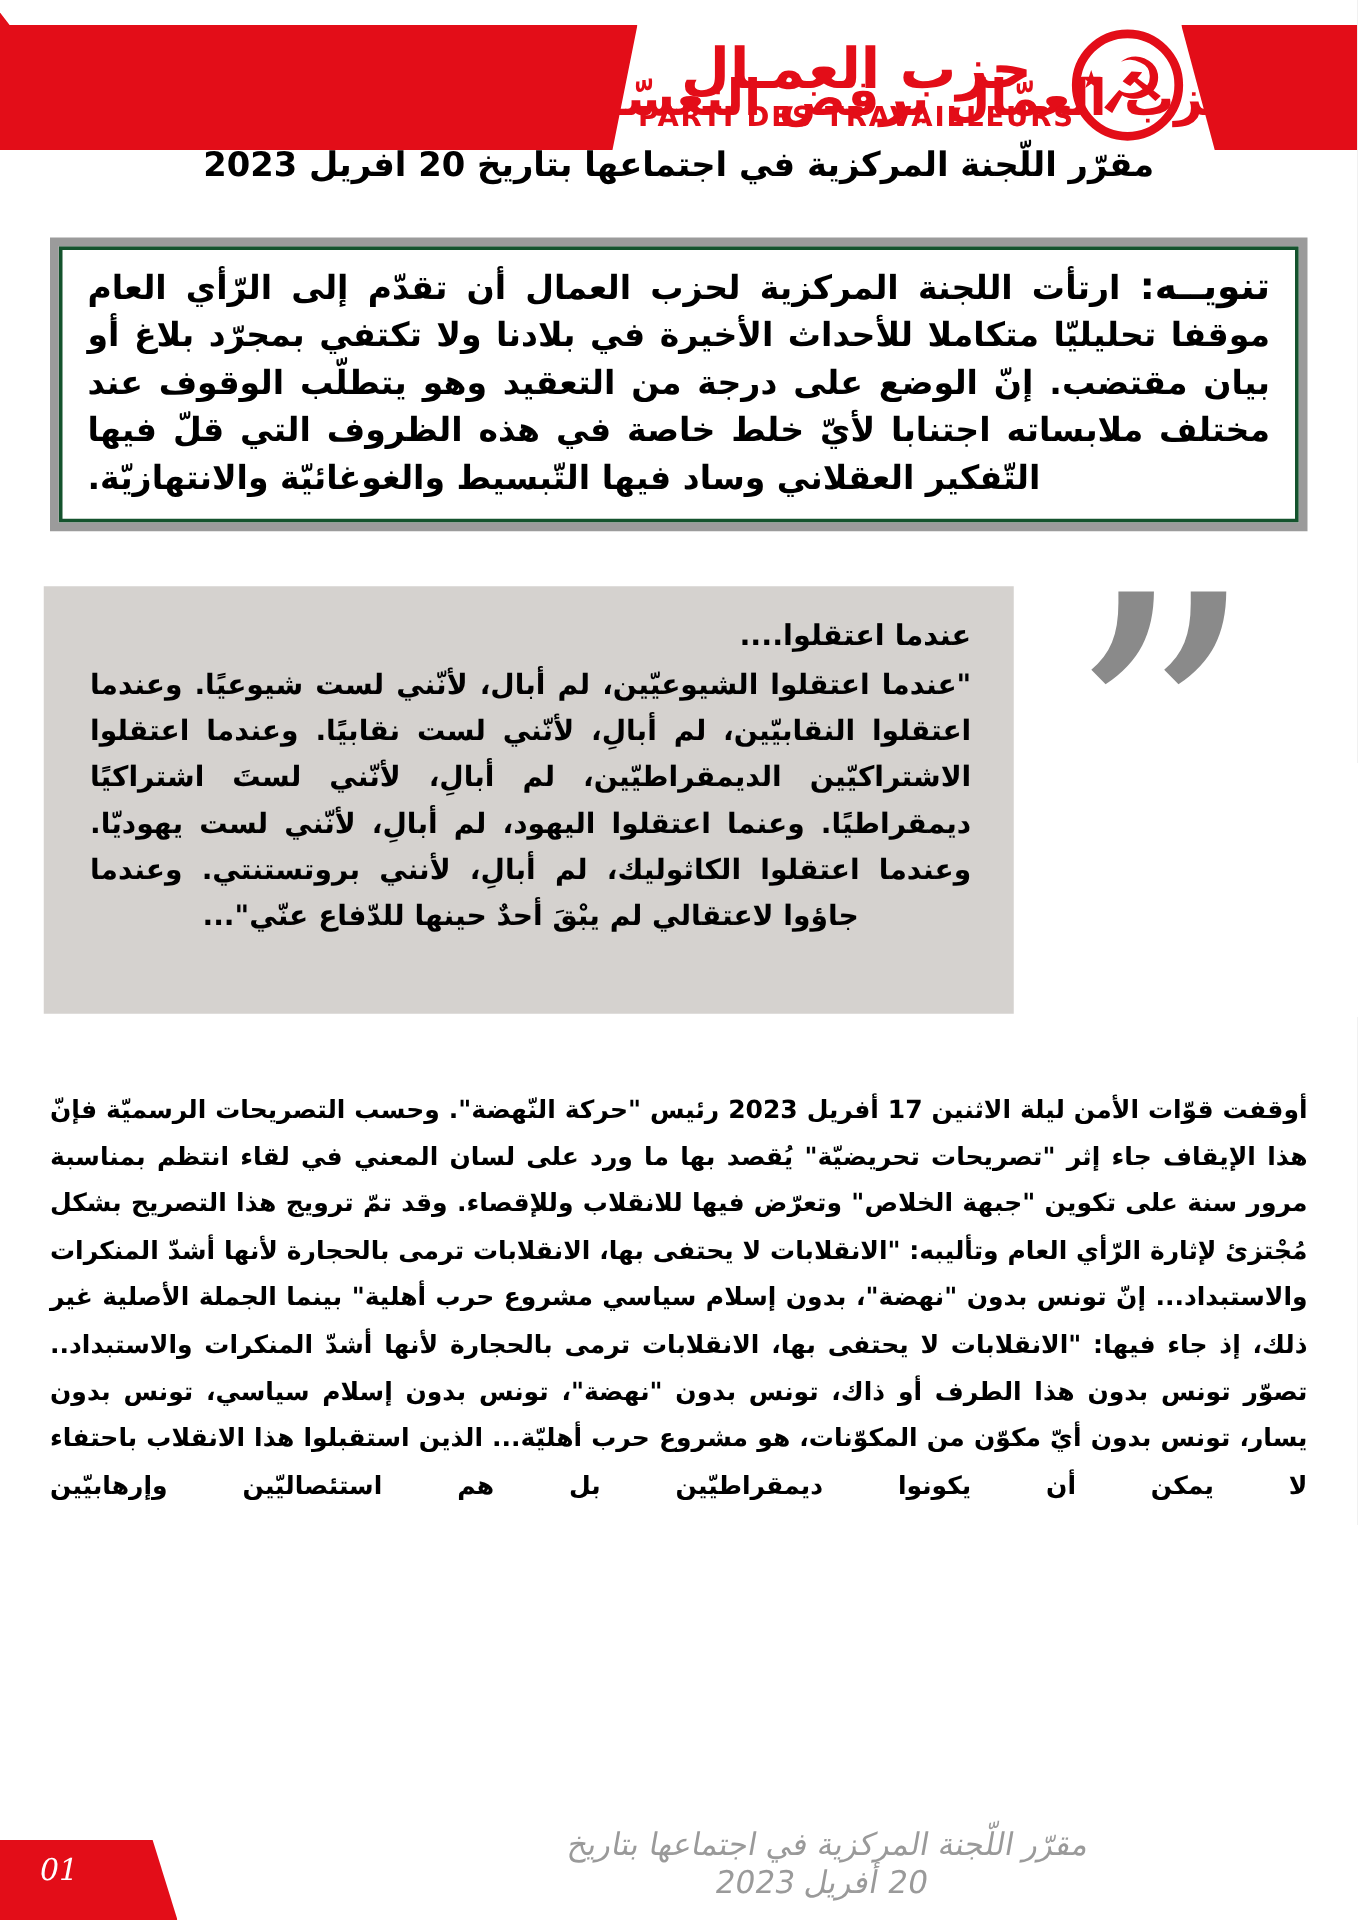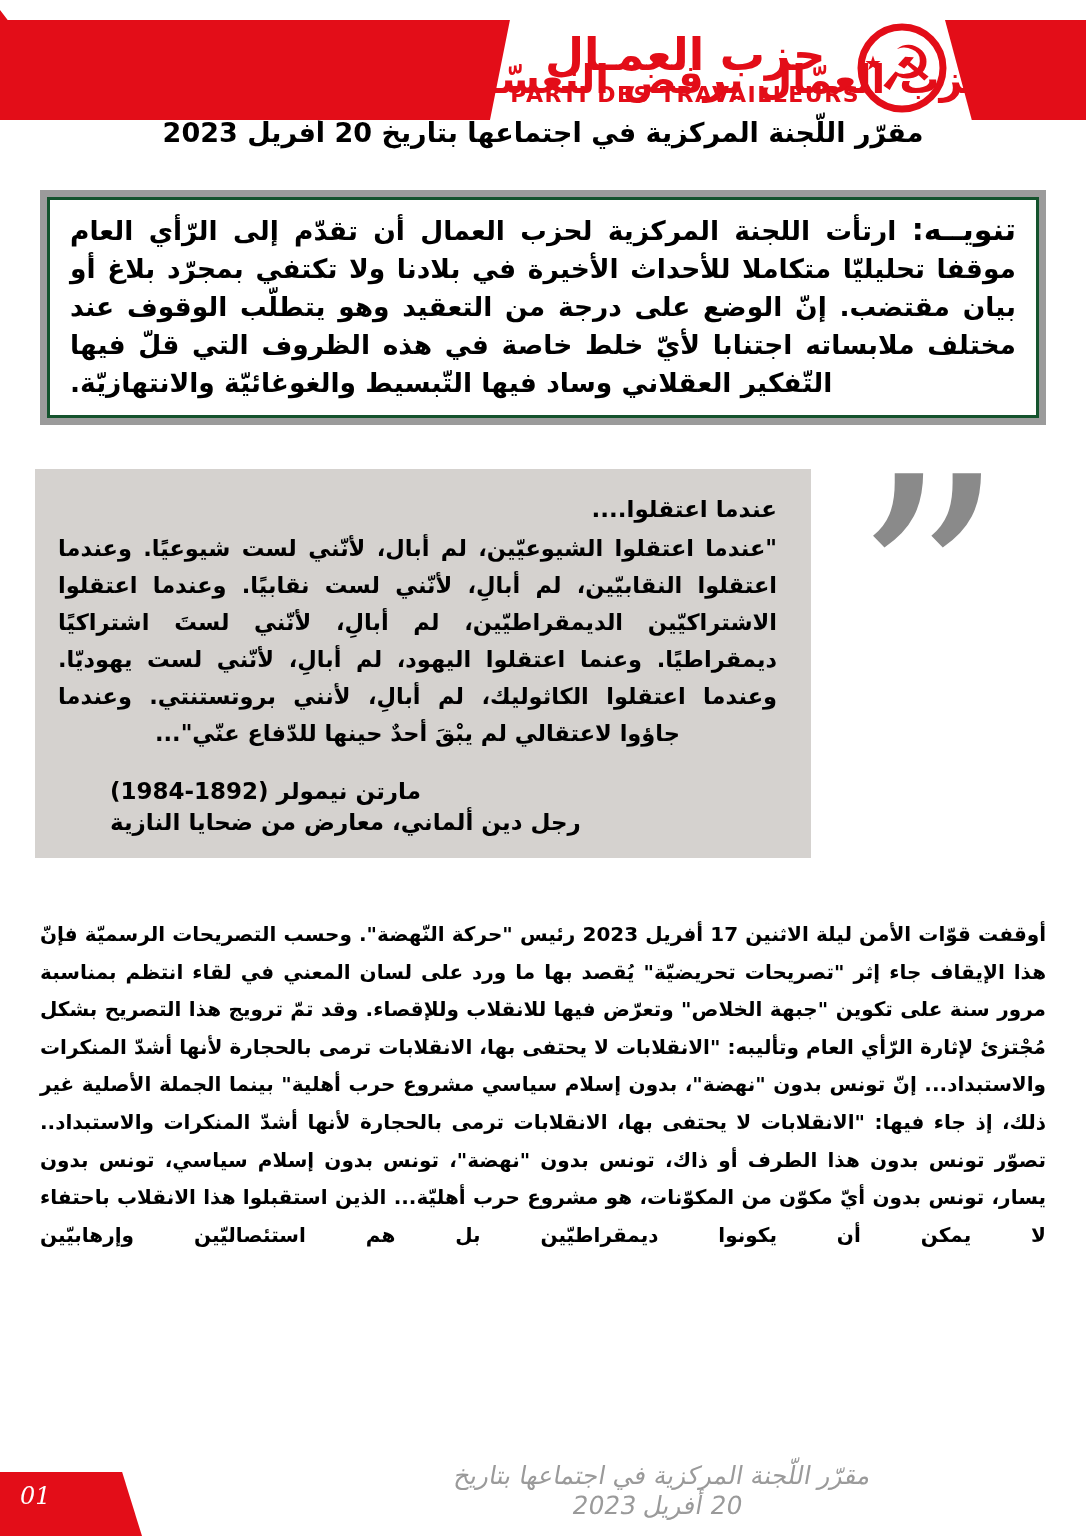--- a/index.html
+++ b/index.html
@@ -71,21 +71,21 @@
   
   .quote-row{
     direction:ltr;
     display:flex;align-items:flex-start;
     margin:51px 40px 0 35px; 
   }
   .quote-box{
     direction:rtl;
     width:811px;min-height:342px;
     background:var(--quote-bg);
-    padding:27px 34px 20px 23px;
+    padding:27px 34px 20px 37px;
   }
   .quote-heading{font-weight:bold;font-size:23px;margin:0 0 8px;text-align:right;}
   .quote-text{
     margin:0;font-weight:bold;
     font-size:22.5px;line-height:37px;
     text-align:justify;text-align-last:center;
   }
   .quote-attr{
     margin-top:24px;margin-left:0;
     padding-left:52px;
@@ -108,21 +108,21 @@
     text-align:justify;text-align-last:justify;
   }
 
   
   .footer-band{
     position:absolute;left:0;bottom:0;width:142px;height:64px;
     background:var(--red);
     clip-path:polygon(0 0,86% 0,100% 100%,0 100%);
   }
   .page-number{
-    position:absolute;left:20px;top:10px;
+    position:absolute;left:32px;top:10px;
     color:#fff;font-size:24px;font-style:italic;
     font-family:"DejaVu Serif", serif;
   }
   .footer-caption{
     position:absolute;bottom:15px;left:440px;width:440px;
     text-align:center;color:var(--footer-gray);
     font-size:25px;line-height:30px;
     transform:skewX(-10deg);
   }
 </style>
@@ -155,24 +155,20 @@
     <h2 class="subtitle">مقرّر اللّجنة المركزية في اجتماعها بتاريخ 20 أفريل 2023</h2>
 
     <div class="notice-box">
       <p><strong class="notice-label">تنويــه:</strong> <span>ارتأت اللجنة المركزية لحزب العمال أن تقدّم إلى الرّأي العام موقفا تحليليّا متكاملا للأحداث الأخيرة في بلادنا ولا تكتفي بمجرّد بلاغ أو بيان مقتضب. إنّ الوضع على درجة من التعقيد وهو يتطلّب الوقوف عند مختلف ملابساته اجتنابا لأيّ خلط خاصة في هذه الظروف التي قلّ فيها التّفكير العقلاني وساد فيها التّبسيط والغوغائيّة والانتهازيّة.</span></p>
     </div>
 
     <section class="quote-row">
       <div class="quote-box">
         <div class="quote-heading">عندما اعتقلوا....</div>
         <p class="quote-text">"عندما اعتقلوا الشيوعيّين، لم أبال، لأنّني لست شيوعيًا. وعندما اعتقلوا النقابيّين، لم أبالِ، لأنّني لست نقابيًا. وعندما اعتقلوا الاشتراكيّين الديمقراطيّين، لم أبالِ، لأنّني لستَ اشتراكيًا ديمقراطيًا. وعنما اعتقلوا اليهود، لم أبالِ، لأنّني لست يهوديّا. وعندما اعتقلوا الكاثوليك، لم أبالِ، لأنني بروتستنتي. وعندما جاؤوا لاعتقالي لم يبْقَ أحدٌ حينها للدّفاع عنّي"...</p>
-        <div class="quote-attr">
-          <div>مارتن نيمولر (1892-1984)</div>
-          <div>رجل دين ألماني، معارض من ضحايا النازية</div>
-        </div>
       </div>
       <div class="quote-mark">”</div>
     </section>
 
     <p class="body-text">أوقفت قوّات الأمن ليلة الاثنين 17 أفريل 2023 رئيس "حركة النّهضة". وحسب التصريحات الرسميّة فإنّ هذا الإيقاف جاء إثر "تصريحات تحريضيّة" يُقصد بها ما ورد على لسان المعني في لقاء انتظم بمناسبة مرور سنة على تكوين "جبهة الخلاص" وتعرّض فيها للانقلاب وللإقصاء. وقد تمّ ترويج هذا التصريح بشكل مُجْتزئ لإثارة الرّأي العام وتأليبه: "الانقلابات لا يحتفى بها، الانقلابات ترمى بالحجارة لأنها أشدّ المنكرات والاستبداد... إنّ تونس بدون "نهضة"، بدون إسلام سياسي مشروع حرب أهلية" بينما الجملة الأصلية غير ذلك، إذ جاء فيها: "الانقلابات لا يحتفى بها، الانقلابات ترمى بالحجارة لأنها أشدّ المنكرات والاستبداد.. تصوّر تونس بدون هذا الطرف أو ذاك، تونس بدون "نهضة"، تونس بدون إسلام سياسي، تونس بدون يسار، تونس بدون أيّ مكوّن من المكوّنات، هو مشروع حرب أهليّة... الذين استقبلوا هذا الانقلاب باحتفاء لا يمكن أن يكونوا ديمقراطيّين بل هم استئصاليّين وإرهابيّين</p>
   </main>
 
   <footer>
     <div class="footer-band">
       <span class="page-number">01</span>

